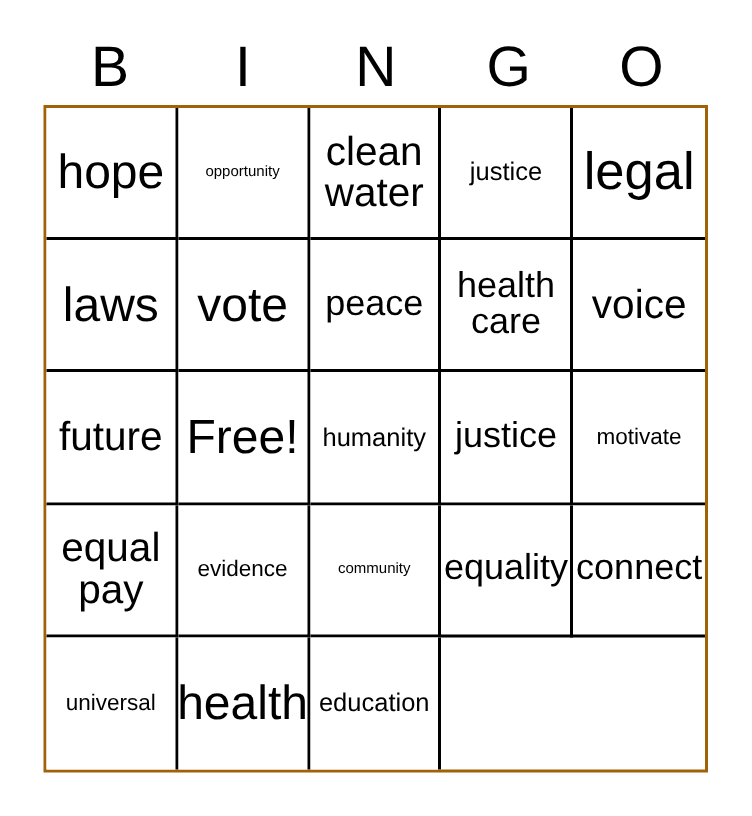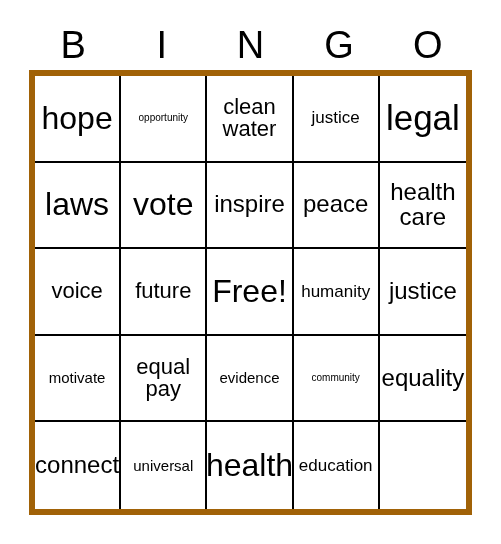--- a/index.html
+++ b/index.html
@@ -45,21 +45,21 @@
   }
 
   
   #grid {
     position: absolute;
     left: 29px;
     top: 70px;
     width: 443px;
     height: 445px;
     box-sizing: border-box;
-    border: 6px solid #a16207;
+    border: 2px solid #a16207;
     display: grid;
     grid-template-columns: repeat(5, 1fr);
     grid-template-rows: repeat(5, 1fr);
   }
   .cell {
     box-sizing: border-box;
     border-right: 2px solid #000000;
     border-bottom: 2px solid #000000;
     display: flex;
     align-items: center;
@@ -75,21 +75,21 @@
   .cell-text {
     display: block;
     line-height: 1.04;
     white-space: pre-line;
     word-break: normal;
   }
 
   
   .sz-xl   { font-size: 35px; }
   .sz-lg   { font-size: 32px; }
-  .sz-ml   { font-size: 22px; }
+  .sz-ml   { font-size: 27px; }
   .sz-md   { font-size: 24px; }
   .sz-sm   { font-size: 21px; }
   .sz-xs   { font-size: 15px; }
   .sz-xxs  { font-size: 17px; }
   .sz-tiny { font-size: 10px; }
 
   
   .two-line .cell-text { line-height: 1.02; }
 </style>
 </head>
@@ -120,23 +120,20 @@
         <span class="cell-text sz-xxs">justice</span>
       </div>
       <div class="cell">
         <span class="cell-text sz-xl">legal</span>
       </div>
       <div class="cell">
         <span class="cell-text sz-lg">laws</span>
       </div>
       <div class="cell">
         <span class="cell-text sz-lg">vote</span>
-      </div>
-      <div class="cell">
-        <span class="cell-text sz-md">inspire</span>
       </div>
       <div class="cell">
         <span class="cell-text sz-md">peace</span>
       </div>
       <div class="cell two-line">
         <span class="cell-text sz-md">health
 care</span>
       </div>
       <div class="cell">
         <span class="cell-text sz-ml">voice</span>

